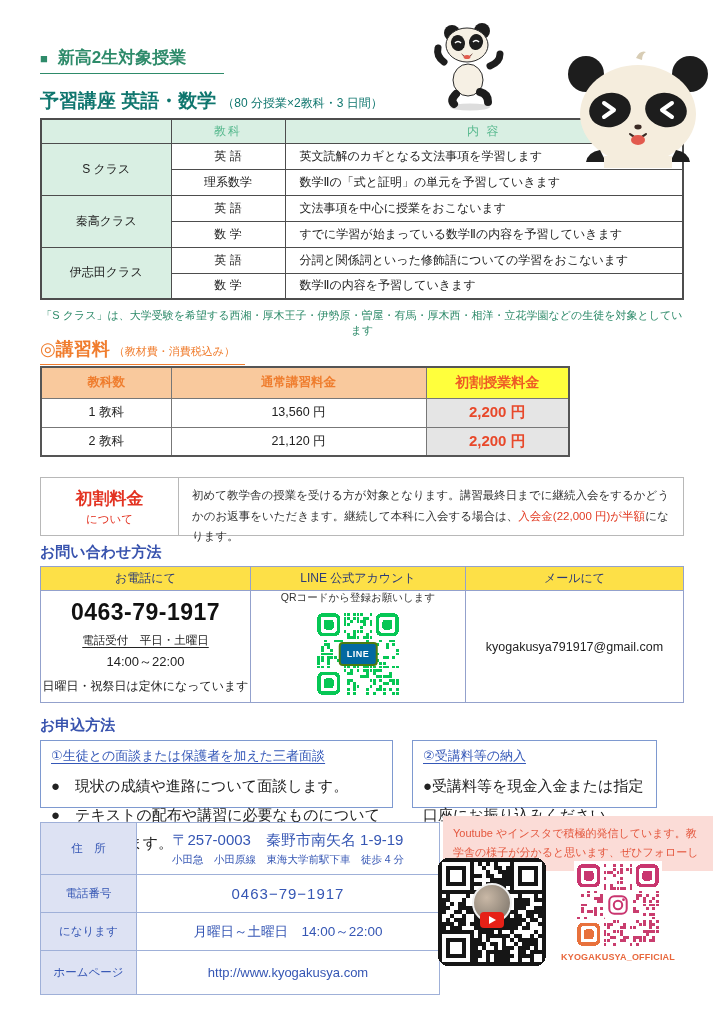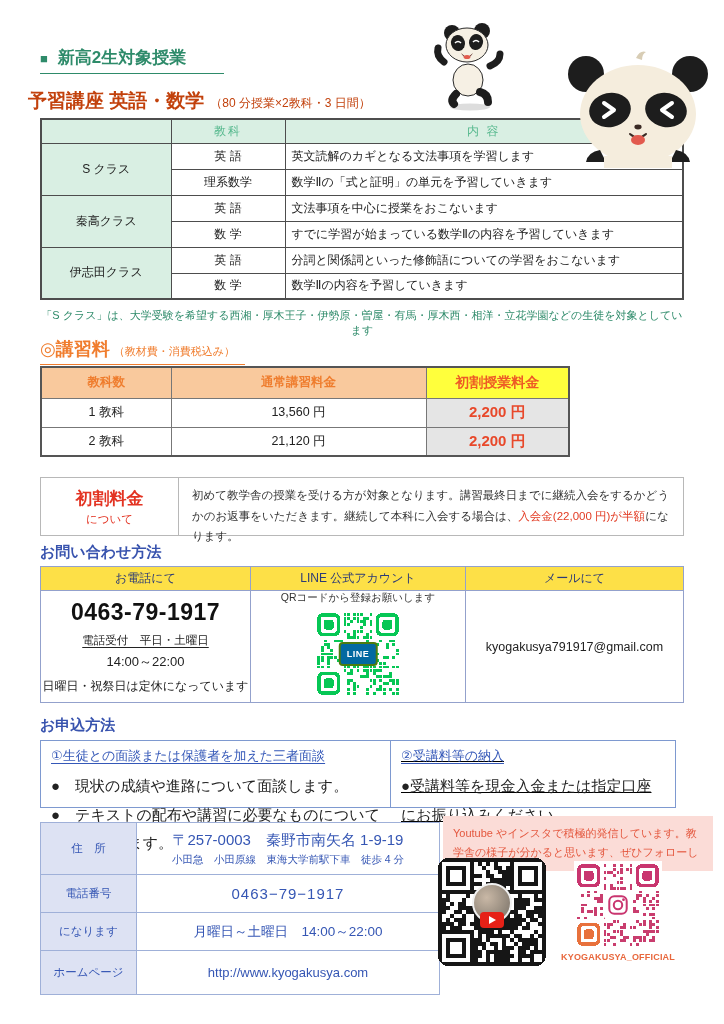--- a/index.html
+++ b/index.html
@@ -3,27 +3,27 @@
 <meta charset="utf-8">
 <style>
   * { margin:0; padding:0; box-sizing:border-box; }
   body { background:#888; font-family:"Liberation Sans","DejaVu Sans",sans-serif; }
   .page { position:relative; width:724px; height:1024px; background:#ffffff; margin:0 auto; overflow:hidden; }
 
   
   .main-title { position:absolute; left:40px; top:46px; font-size:17px; font-weight:bold; color:#2e8b6a;
     border-bottom:1.5px solid #2e8b6a; padding:0 38px 4px 0; }
   .main-title .sq { font-size:13px; margin-right:10px; }
-  .sub-title { position:absolute; left:28px; top:88px; color:#c2410c; }
+  .sub-title { position:absolute; left:40px; top:88px; color:#0f766e; }
   .sub-title b { font-size:19px; font-weight:bold; }
   .sub-title span.nt { font-size:12px; margin-left:6px; }
 
   
   .t1 { position:absolute; left:40px; top:118px; width:644px; border-collapse:collapse; table-layout:fixed; border:2px solid #4d4d4d; }
-  .t1 td { border:1px solid #4d4d4d; font-size:12px; color:#222; height:26px; padding:0 6px; background:#fff; }
+  .t1 td { border:1px solid #4d4d4d; font-size:12px; color:#222; height:26px; padding:0 14px; background:#fff; }
   .t1 tr.th td { background:#d9efe3; color:#55b88d; text-align:center; height:24px; font-size:12px; letter-spacing:2px; }
   .t1 td.cls { background:#d9efe3; text-align:center; font-size:12px; }
   .t1 td.subj { text-align:center; }
   .t1 tr.dash td { border-top:1px dashed #a8a8a8; }
   .note-line { position:absolute; left:40px; top:308px; width:644px; text-align:center; font-size:11px; color:#2e8b6a; }
 
   
   .fee-head { position:absolute; left:40px; top:337px; color:#f07d2e; border-bottom:1.5px solid #f07d2e; padding:0 10px 3px 0; }
   .fee-head b { font-size:18px; font-weight:bold; }
   .fee-head span { font-size:11px; margin-left:4px; }
@@ -424,21 +424,21 @@
     </table>
 
   <div class="blue-head" style="left:40px; top:716px;">お申込方法</div>
   <div class="apply-box" style="left:40px; width:353px;">
     <div class="ttl">①生徒との面談または保護者を加えた三者面談</div>
     <ul>
       <li>●　現状の成績や進路について面談します。</li>
       <li>●　テキストの配布や講習に必要なものについてもお話しします。</li>
     </ul>
   </div>
-  <div class="apply-box" style="left:390px; width:286px;text-decoration:underline;">
+  <div class="apply-box" style="left:412px; width:245px;">
     <div class="ttl">②受講料等の納入</div>
     <ul>
       <li>●受講料等を現金入金または指定口座にお振り込みください</li>
     </ul>
   </div>
 
   <table class="t4">
     <tbody>
         <tr>
       <td class="lab" style="height:52px;">住　所</td>

